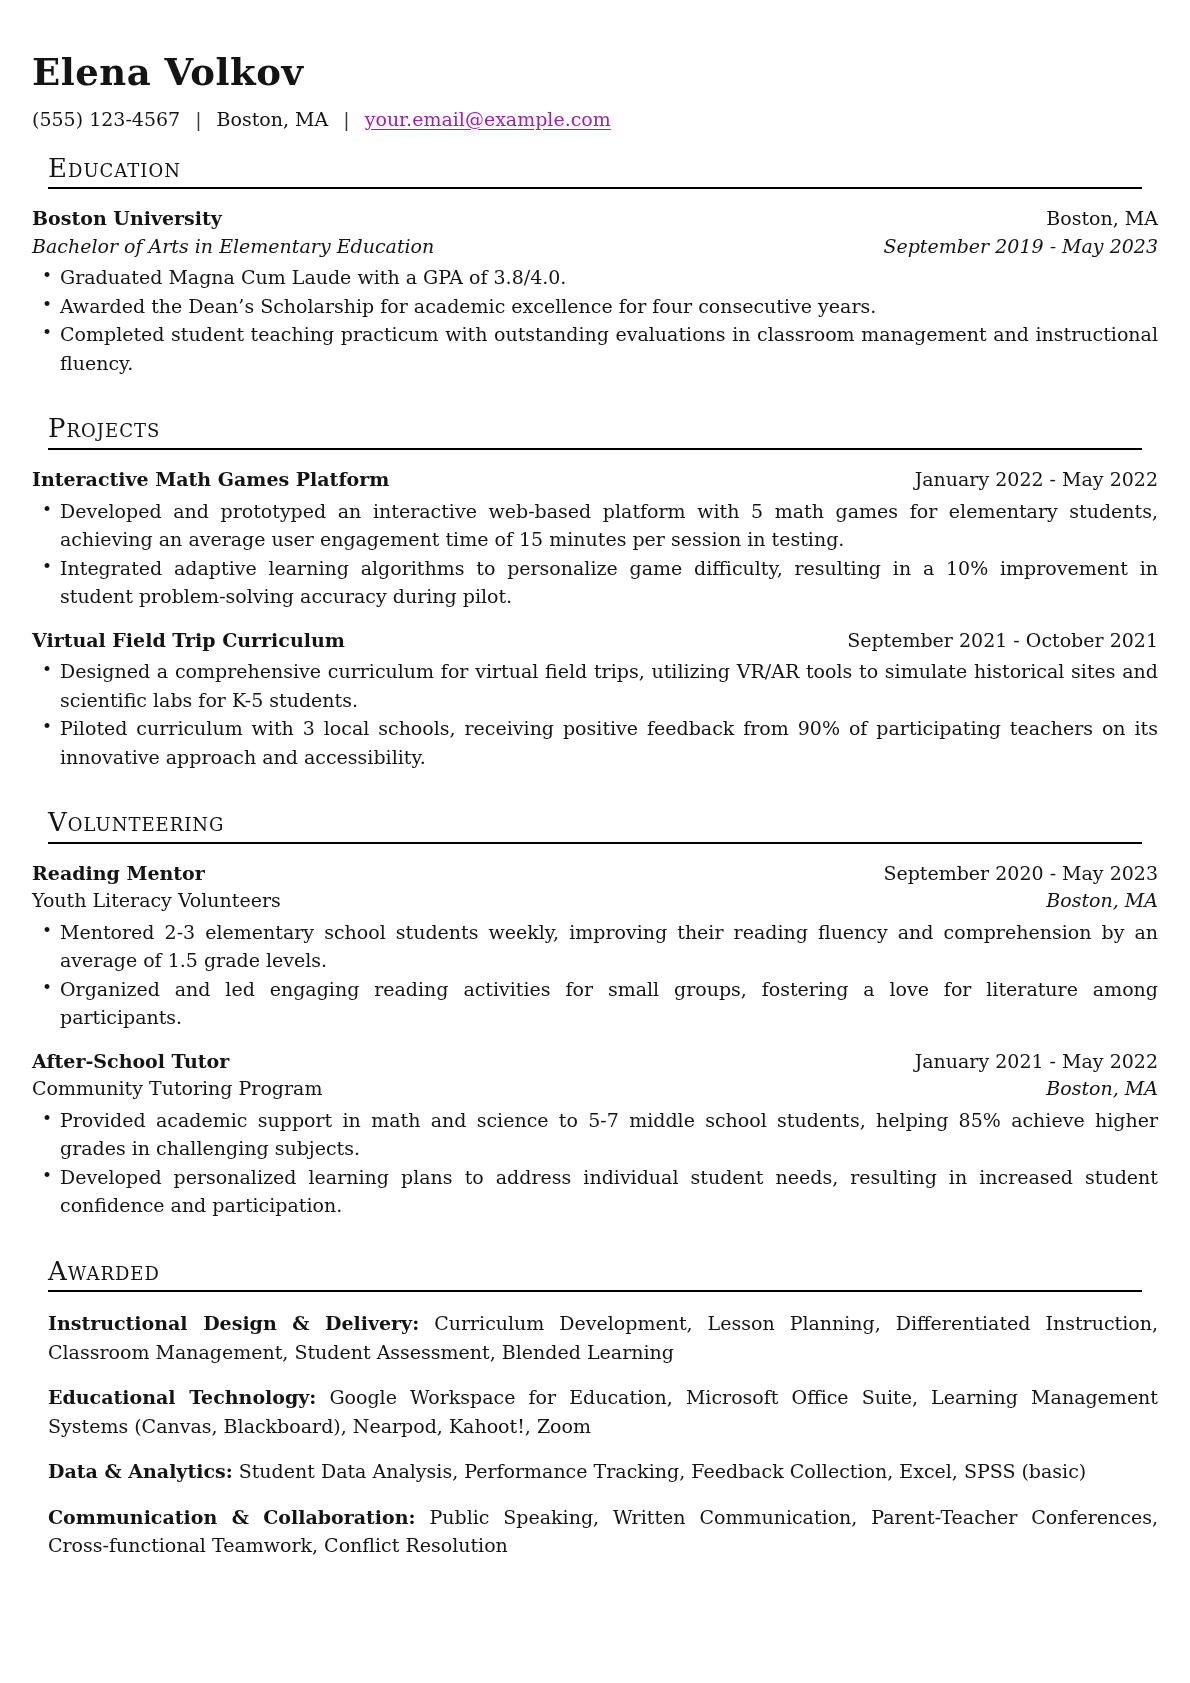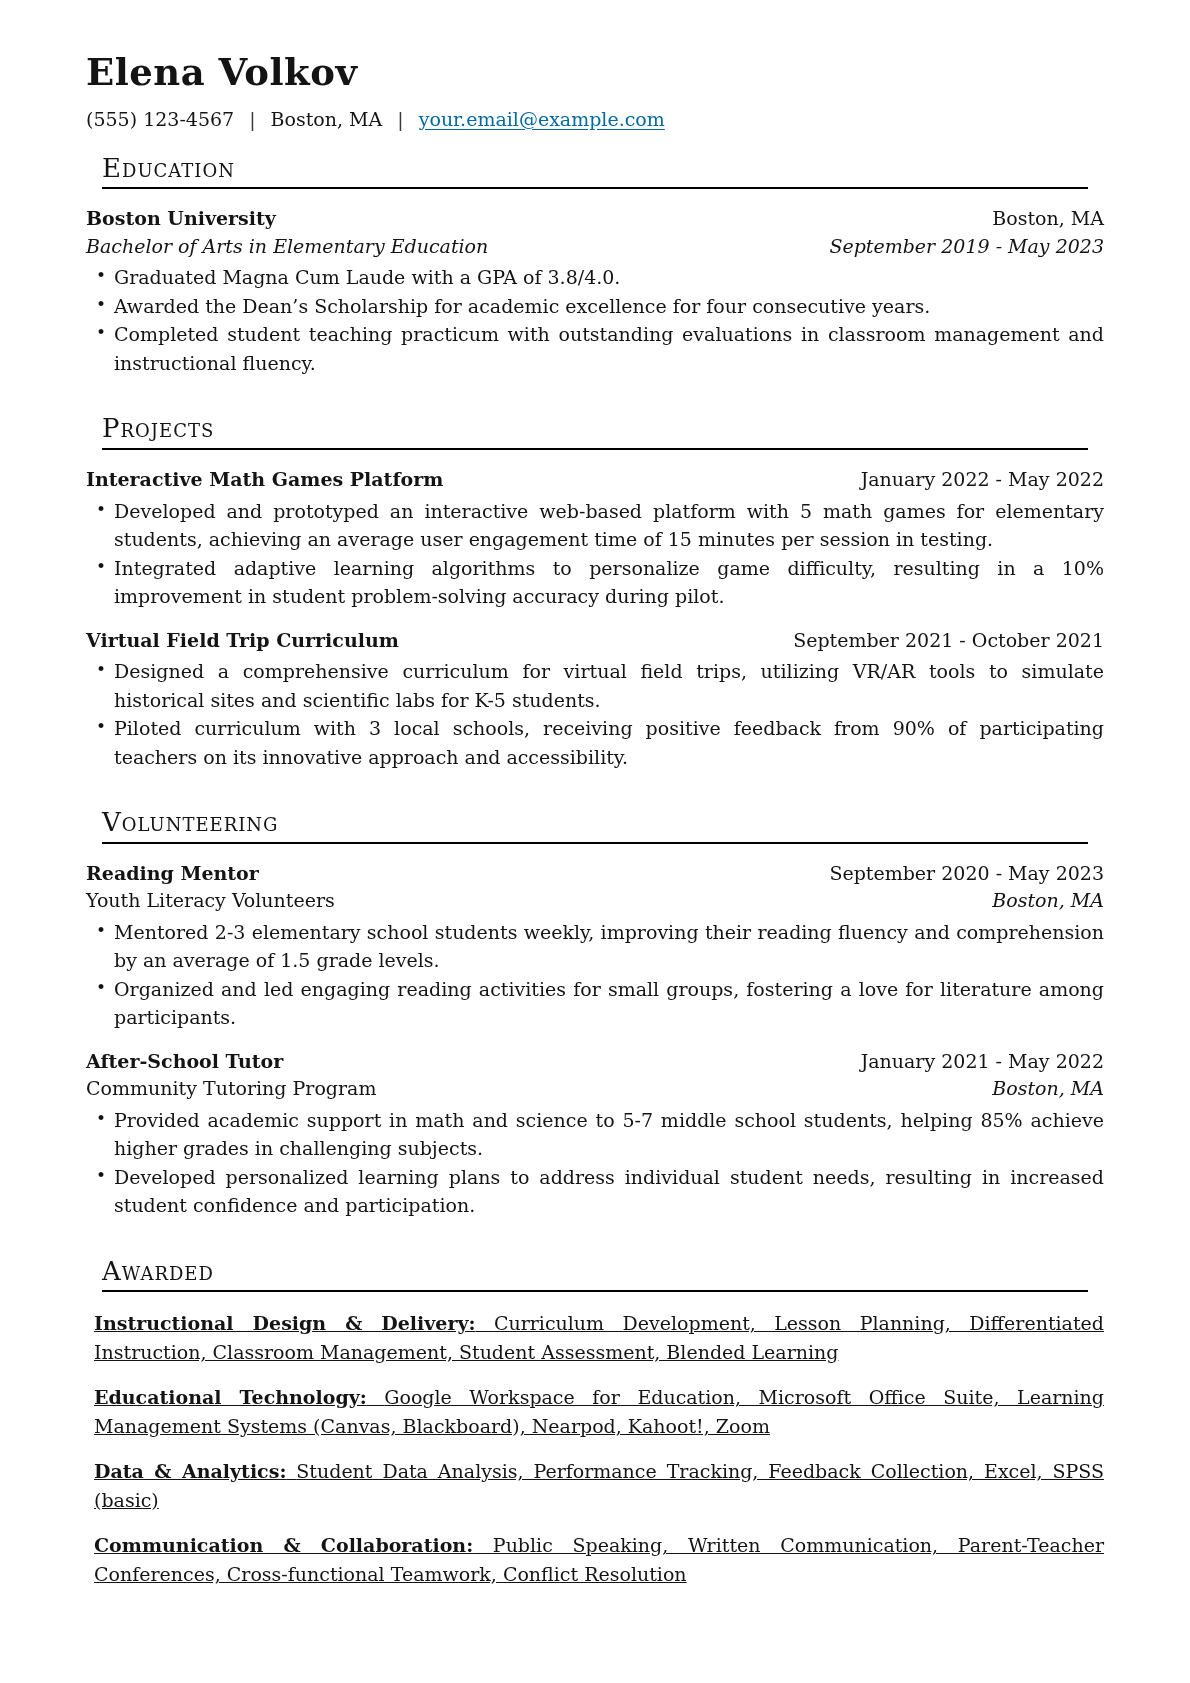--- a/index.html
+++ b/index.html
@@ -1,20 +1,20 @@
 <!DOCTYPE html>
 <html><head>
 <meta charset="utf-8">
 <style>
   html, body { margin: 0; padding: 0; background: #ffffff; }
   .page {
     width: 1190px;
     height: 1683px;
     box-sizing: border-box;
-    padding: 52px 86px;
+    padding: 52px 32px;
     background: #ffffff;
     color: #141414;
     font-family: "DejaVu Serif", "Liberation Serif", serif;
     overflow: hidden;
   }
 
   
   h1.name {
     margin: 0;
     font-size: 37px;
@@ -24,21 +24,21 @@
   }
   .contact {
     margin-top: 15px;
     font-size: 19px;
     display: flex;
     align-items: baseline;
     gap: 15px;
   }
   .contact .sep { color: #3a3a3a; font-size: 19px; }
   .contact a.email {
-    color: #0369a1;
+    color: #a21caf;
     text-decoration: underline;
     text-underline-offset: 3px;
     cursor: pointer;
   }
 
   
   section.sec { margin-top: 37px; }
   section.sec.first { margin-top: 24px; }
   h2.sec-title {
     margin: 16px;
@@ -78,25 +78,24 @@
   ul.bullets li::before {
     content: "\2022";
     position: absolute;
     left: -18px;
     top: 0;
     font-size: 17px;
   }
 
   
   p.skill {
-    margin: 17px 0 0 8px;
+    margin: 17px 0 0 16px;
     font-size: 19px;
     line-height: 1.5;
     text-align: justify;
-    text-decoration: underline;
   }
   p.skill .cat { font-weight: bold; }
 </style>
 </head>
 <body>
 
 <div class="page">
 
   <h1 class="name">Elena Volkov</h1>
   <div class="contact">

